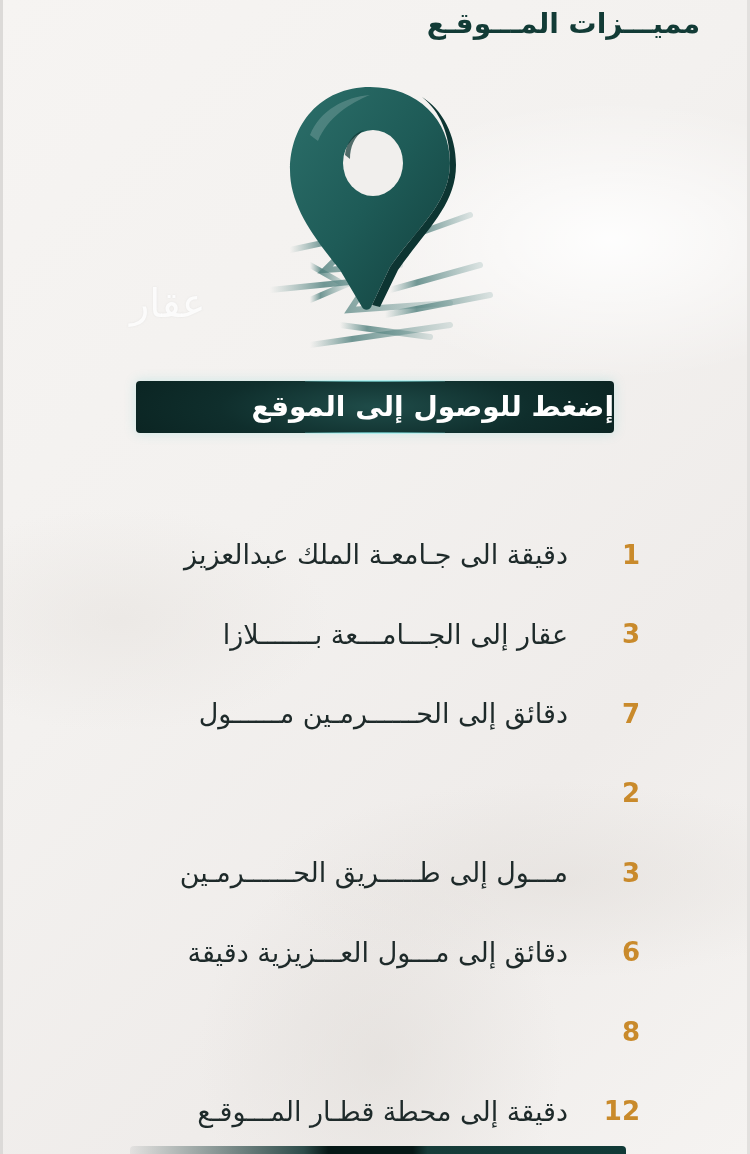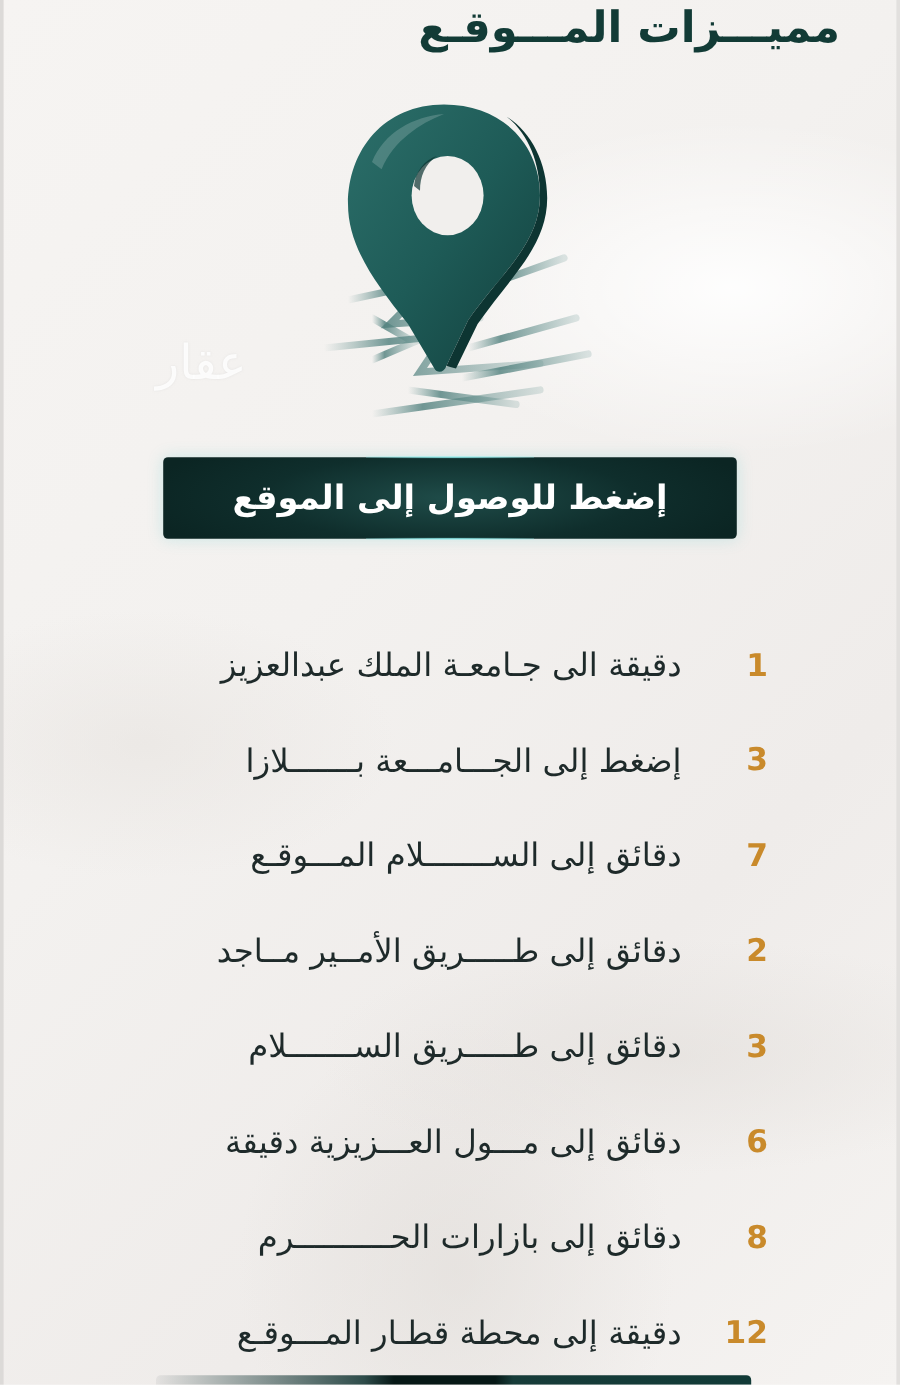--- a/index.html
+++ b/index.html
@@ -26,21 +26,21 @@
     .frame-edge-right {
       position: absolute; right: 0; top: 0; width: 3px; height: 100%;
       background: #e2e0de;
     }
     .title {
       position: absolute;
       top: 0; left: 330px;
       width: 370px;
       text-align: right;
       direction: rtl;
-      font-size: 36px;
+      font-size: 28px;
       font-weight: bold;
       color: #123b36;
       line-height: 48px;
       letter-spacing: 1px;
     }
     .pin-wrap {
       position: absolute;
       left: 250px; top: 75px;
       width: 260px; height: 280px;
     }
@@ -49,25 +49,25 @@
       position: absolute;
       left: 130px; top: 280px;
       font-size: 40px;
       color: rgba(255,255,255,0.85);
       text-shadow: 0 0 2px rgba(200,200,200,0.35);
       direction: rtl;
     }
     .cta-button {
       position: absolute;
       left: 136px; top: 381px;
-      width: 478px; height: 68px;
+      width: 478px; height: 52px;
       border-radius: 4px;
       background: radial-gradient(ellipse 260px 60px at 50% 50%, #1f4c49 0%, #0f2e2c 60%, #0b2523 100%);
       box-shadow: 0 0 12px rgba(80,200,200,0.25);
-      display: flex; align-items: center; justify-content: center;
+      display: flex; align-items: center; justify-content: flex-start;
       direction: rtl;
       cursor: pointer;
     }
     .cta-button::before, .cta-button::after {
       content: "";
       position: absolute; left: 50%;
       width: 140px; height: 2px; margin-left: -70px;
       background: radial-gradient(ellipse at center, rgba(140,240,240,0.9), rgba(140,240,240,0));
     }
     .cta-button::before { top: -1px; }
@@ -167,41 +167,39 @@
   <span class="cta-label">إضغط للوصول إلى الموقع</span>
 </div>
 
 <ul class="features">
   <li class="feature-row">
     <span class="feature-num">1</span>
     <span class="feature-text">دقيقة الى جـامعـة الملك عبدالعزيز</span>
   </li>
   <li class="feature-row">
     <span class="feature-num">3</span>
-    <span class="feature-text">إضغط إلى الجـــامـــعة بـــــــلازا</span>
+    <span class="feature-text">عقار إلى الجـــامـــعة بـــــــلازا</span>
   </li>
   <li class="feature-row">
     <span class="feature-num">7</span>
-    <span class="feature-text">دقائق إلى الســـــــلام المـــوقـع</span>
+    <span class="feature-text">دقائق إلى الحــــــرمـين مــــــول</span>
   </li>
   <li class="feature-row">
     <span class="feature-num">2</span>
-    <span class="feature-text">دقائق إلى طـــــريق الأمــير مــاجد</span>
   </li>
   <li class="feature-row">
     <span class="feature-num">3</span>
-    <span class="feature-text">دقائق إلى طـــــريق الســـــــلام</span>
+    <span class="feature-text">مـــول إلى طـــــريق الحــــــرمـين</span>
   </li>
   <li class="feature-row">
     <span class="feature-num">6</span>
     <span class="feature-text">دقائق إلى مـــول العـــزيزية دقيقة</span>
   </li>
   <li class="feature-row">
     <span class="feature-num">8</span>
-    <span class="feature-text">دقائق إلى بازارات الحــــــــــرم</span>
   </li>
   <li class="feature-row">
     <span class="feature-num">12</span>
     <span class="feature-text">دقيقة إلى محطة قطـار المـــوقـع</span>
   </li>
 </ul>
 
 <div class="bottom-bar"></div>
 
 </body></html>

